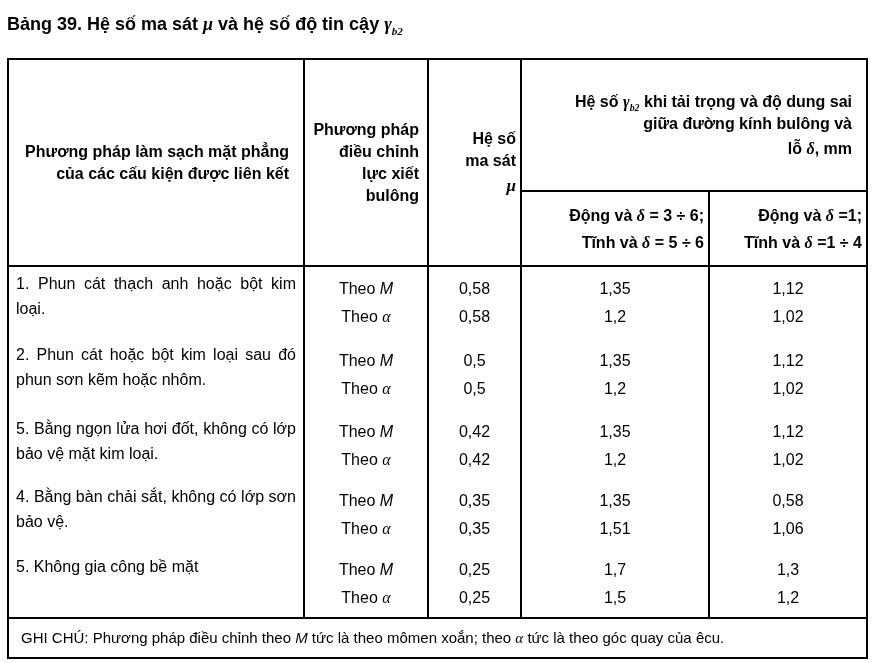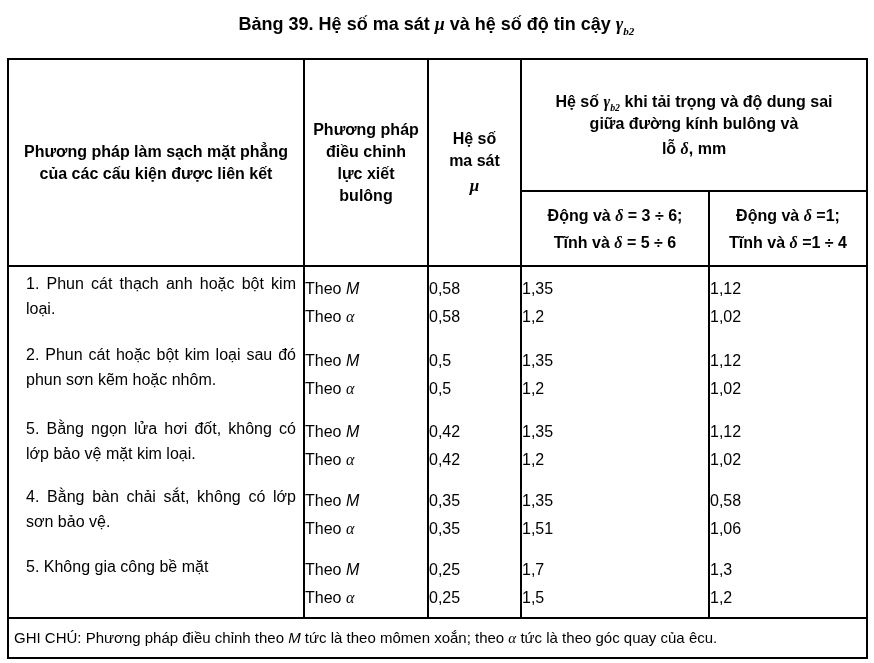--- a/index.html
+++ b/index.html
@@ -3,44 +3,44 @@
 <meta charset="utf-8">
 <style>
   html,body{margin:0;padding:0;}
   body{
     width:874px;height:663px;background:#ffffff;color:#000;
     font-family:"Liberation Sans","DejaVu Sans",sans-serif;
     overflow:hidden;
   }
   .title{
     width:859px;margin-left:7px;padding-top:13px;
-    text-align:center;font-weight:bold;font-size:18px;line-height:23px;
+    font-weight:bold;font-size:18px;line-height:23px;
   }
   table.main{
     border-collapse:collapse;table-layout:fixed;
     width:859px;margin:22px 0 0 7px;
   }
   th,td{border:2px solid #000;overflow:hidden;}
-  th{font-weight:bold;text-align:center;vertical-align:middle;font-size:16px;line-height:22px;padding:0 14px;}
+  th{font-weight:bold;text-align:right;vertical-align:middle;font-size:16px;line-height:22px;padding:0 14px;}
   th.hdr-col2{padding:0 8px;}
   th.hdr-col3{padding:0 4px;}
   .sym-line{margin-top:3px;font-size:17px;}
   .span-l2{margin-top:3px;}
   th.sub-hdr{padding:9px 4px;}
   th.sub-hdr div{line-height:27px;}
   tr.body td{border-top:none;border-bottom:none;}
   td.desc{
     vertical-align:top;text-align:justify;
-    font-size:16px;line-height:25px;padding:4px 7px 0 17px;
+    font-size:16px;line-height:25px;padding:4px 7px 0 7px;
   }
-  td.ctr{vertical-align:middle;text-align:left;font-size:16px;padding:0;}
+  td.ctr{vertical-align:middle;text-align:center;font-size:16px;padding:0;}
   td.ctr div{line-height:28px;}
   td.note{
     border-top:2px solid #000;font-size:15px;line-height:20px;
-    vertical-align:middle;text-align:left;padding:0 5px;
+    vertical-align:middle;text-align:left;padding:0 12px;
   }
   .it{font-style:italic;}
   .greek{font-family:"Liberation Serif","DejaVu Serif",serif;font-style:italic;}
   sub{font-size:0.62em;line-height:0;}
 </style>
 </head>
 <body>
 
 <div class="title"><span>Bảng 39. Hệ số ma sát </span><span class="greek">μ</span><span> và hệ số độ tin cậy </span><span class="greek">γ</span><sub class="greek">b2</sub></div>
 

